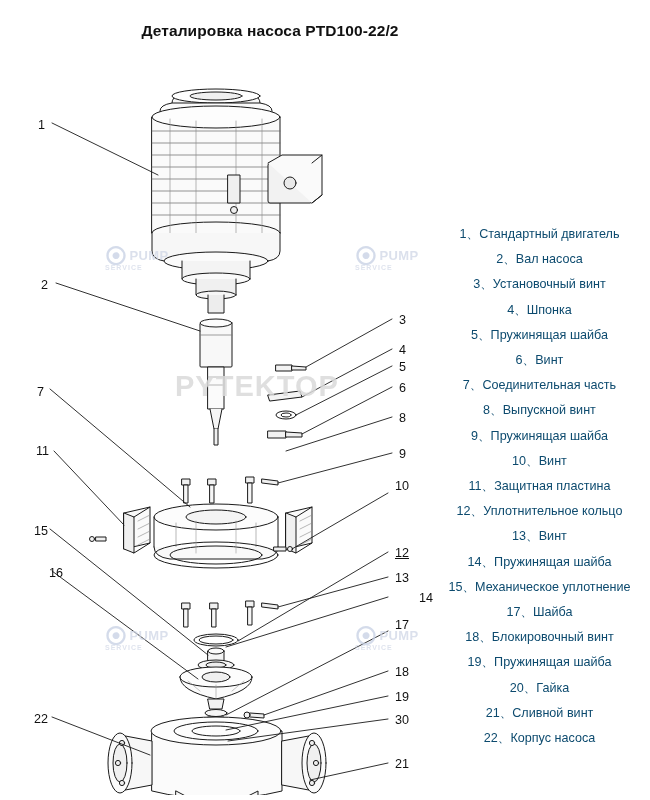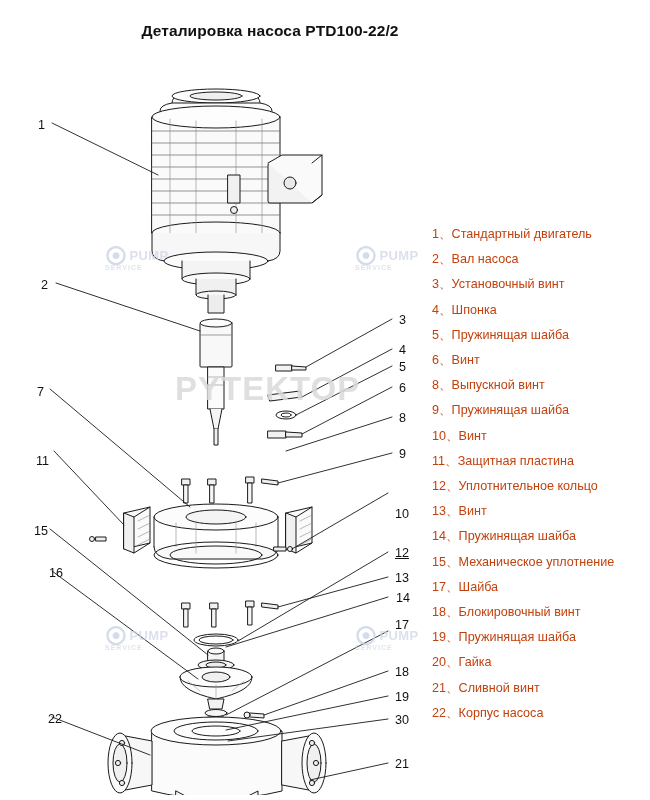--- a/index.html
+++ b/index.html
@@ -35,21 +35,22 @@
   #legend {
     position: absolute;
     left: 432px;
     top: 222px;
     width: 215px;
   }
   .legend-item {
     font-size: 12.6px;
     line-height: 25.2px;
     white-space: nowrap;
-    color: #c2410c;
+    color: #0c4a6e;
+    text-align: center;
   }
   .callout {
     position: absolute;
     font-size: 12.6px;
     color: #111;
   }
   svg.art {
     position: absolute;
     left: 0;
     top: 0;
@@ -79,21 +80,21 @@
     display: inline-block;
     color: #c6d0e4;
     font-size: 22px;
     vertical-align: -4px;
     margin-right: 2px;
   }
   .wm-big {
     position: absolute;
     left: 175px;
     top: 370px;
-    font-size: 33px;
+    font-size: 29px;
     font-weight: bold;
     color: #dadada;
     opacity: 0.85;
     letter-spacing: 1px;
     white-space: nowrap;
   }
 </style>
 </head>
 <body>
 
@@ -317,52 +318,53 @@
   <span class="sub">SERVICE</span>
 </div>
 
 <div id="legend">
   <div class="legend-item">1、Стандартный двигатель</div>
   <div class="legend-item">2、Вал насоса</div>
   <div class="legend-item">3、Установочный винт</div>
   <div class="legend-item">4、Шпонка</div>
   <div class="legend-item">5、Пружинящая шайба</div>
   <div class="legend-item">6、Винт</div>
+  <div class="legend-item">7、Соединительная часть</div>
   <div class="legend-item">8、Выпускной винт</div>
   <div class="legend-item">9、Пружинящая шайба</div>
   <div class="legend-item">10、Винт</div>
   <div class="legend-item">11、Защитная пластина</div>
   <div class="legend-item">12、Уплотнительное кольцо</div>
   <div class="legend-item">13、Винт</div>
   <div class="legend-item">14、Пружинящая шайба</div>
   <div class="legend-item">15、Механическое уплотнение</div>
   <div class="legend-item">17、Шайба</div>
   <div class="legend-item">18、Блокировочный винт</div>
   <div class="legend-item">19、Пружинящая шайба</div>
   <div class="legend-item">20、Гайка</div>
   <div class="legend-item">21、Сливной винт</div>
   <div class="legend-item">22、Корпус насоса</div>
 </div>
 
 <div id="callout-layer">
     <div class="callout" style="left: 38px; top: 118px;">1</div>
     <div class="callout" style="left: 41px; top: 278px;">2</div>
     <div class="callout" style="left: 37px; top: 385px;">7</div>
-    <div class="callout" style="left: 36px; top: 454px;">11</div>
+    <div class="callout" style="left: 36px; top: 444px;">11</div>
     <div class="callout" style="left: 34px; top: 524px;">15</div>
     <div class="callout" style="left: 36px; top: 566px; margin-left: 13px;">16</div>
-    <div class="callout" style="left: 34px; top: 712px; margin-left: 14px;">22</div>
+    <div class="callout" style="left: 34px; top: 712px;">22</div>
     <div class="callout" style="left: 399px; top: 313px;">3</div>
     <div class="callout" style="left: 399px; top: 343px;">4</div>
     <div class="callout" style="left: 399px; top: 360px;">5</div>
     <div class="callout" style="left: 399px; top: 381px;">6</div>
     <div class="callout" style="left: 399px; top: 411px;">8</div>
     <div class="callout" style="left: 399px; top: 447px;">9</div>
-    <div class="callout" style="left: 395px; top: 507px;">10</div>
+    <div class="callout" style="left: 395px; top: 479px;">10</div>
     <div class="callout" style="left: 395px; top: 546px; text-decoration: underline;">12</div>
     <div class="callout" style="left: 395px; top: 571px;">13</div>
-    <div class="callout" style="left: 396px; top: 591px;">14</div>
+    <div class="callout" style="left: 419px; top: 591px;">14</div>
     <div class="callout" style="left: 395px; top: 618px;">17</div>
     <div class="callout" style="left: 395px; top: 665px;">18</div>
     <div class="callout" style="left: 395px; top: 690px;">19</div>
     <div class="callout" style="left: 395px; top: 713px;">30</div>
     <div class="callout" style="left: 395px; top: 757px;">21</div>
   </div>
 
 </body></html>

